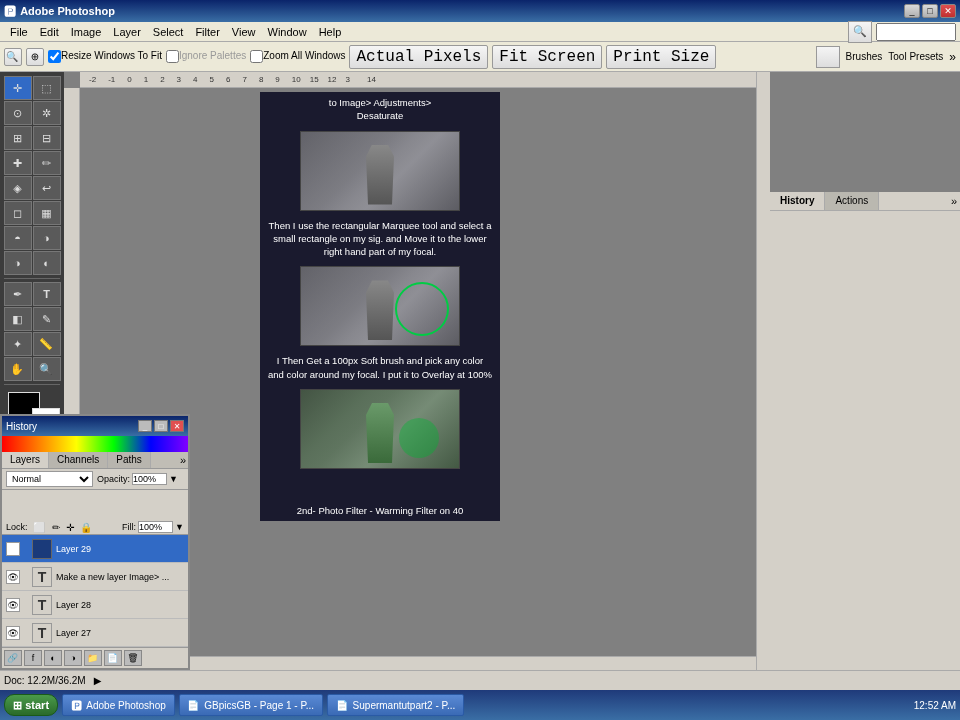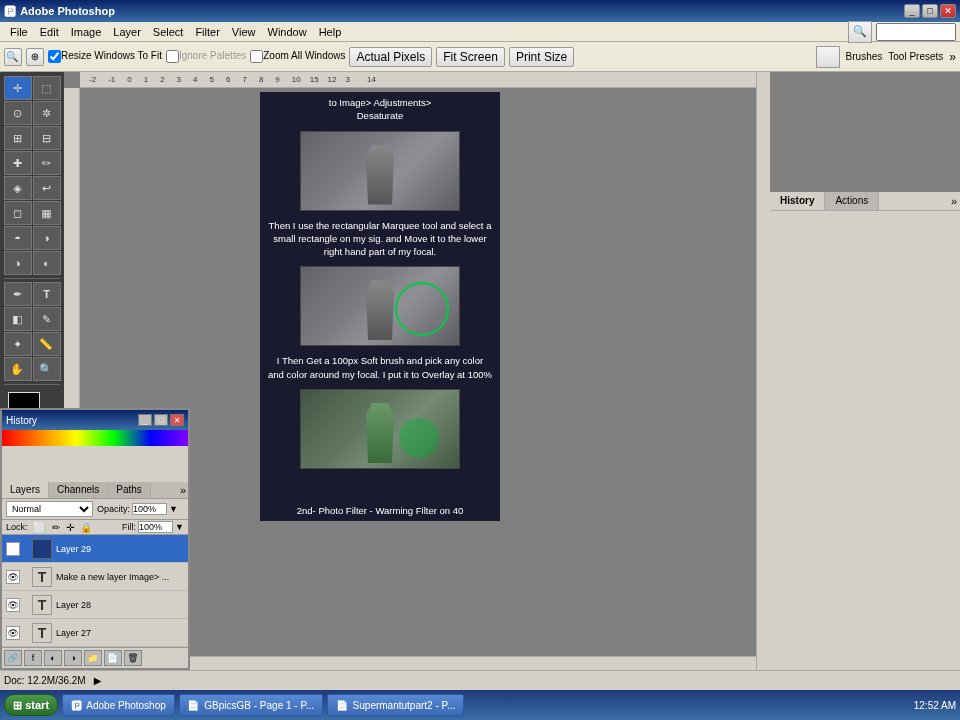--- a/index.html
+++ b/index.html
@@ -45,25 +45,26 @@
       height: 30px;
       background: #ece9d8;
       border-bottom: 1px solid #aaa;
       display: flex;
       align-items: center;
       padding: 0 4px;
       gap: 4px;
     }
     .options-btn {
       padding: 2px 6px;
-      font-size: 12px;
+      font-size: 16px;
       border: 1px solid #999;
       background: linear-gradient(to bottom, #f5f5f5, #ddd);
       cursor: pointer;
       border-radius: 2px;
+      font-family: Liberation Mono, monospace;
     }
     .options-checkbox-label { display: flex; align-items: flex-start; gap: 0; font-size: 10px; }
     .zoom-icon {
       width: 18px; height: 18px; border: 1px solid #999; border-radius: 2px;
       background: linear-gradient(to bottom, #f5f5f5, #ddd);
       display: flex; align-items: center; justify-content: center;
       font-size: 10px; cursor: pointer;
     }
 
     
@@ -174,36 +175,36 @@
       z-index: 10;
     }
     #layers-title-bar {
       height: 20px;
       background: linear-gradient(to bottom, #0a246a, #3a6ea5);
       display: flex; align-items: center; justify-content: space-between;
       padding: 0 4px; color: white; font-size: 10px;
     }
     .layers-win-btns { display: flex; gap: 2px; }
     .lw-btn { width: 14px; height: 12px; background: #bbb; border: 1px solid #777; font-size: 8px; display: flex; align-items: center; justify-content: center; cursor: pointer; }
-    #layers-tabs { display: flex; background: #c0bdb5; border-bottom: 1px solid #999; margin-top: 36px; }
+    #layers-tabs { display: flex; background: #c0bdb5; border-bottom: 1px solid #999; }
     .layers-tab { padding: 2px 8px; font-size: 10px; cursor: pointer; border-right: 1px solid #aaa; }
     .layers-tab.active { background: #d4d0c8; }
     .layers-tab:not(.active) { background: #b8b5ae; }
     .color-bar { height: 16px; background: linear-gradient(to right, #ff0000, #ff8000, #ffff00, #00ff00, #0000ff, #8000ff); }
     #layers-options {
       display: flex; align-items: center; padding: 2px 4px; gap: 4px;
       background: #d4d0c8; border-bottom: 1px solid #999;
     }
     .blend-mode-select {
       width: 87px; font-size: 9px; background: white; border: 1px solid #999; padding: 1px;
     }
     .opacity-control { display: flex; align-items: center; gap: 2px; font-size: 9px; }
     #lock-row {
       display: flex; align-items: center; padding: 1px 4px; gap: 6px; font-size: 9px;
-      background: #d4d0c8; border-bottom: 1px solid #999;
+      background: #d4d0c8; border-bottom: 1px solid #999; margin-top: 30px;
     }
     .lock-icon { font-size: 10px; }
     .fill-control { display: flex; align-items: center; gap: 2px; font-size: 9px; margin-left: auto; }
     .layer-row {
       display: flex; align-items: center; padding: 2px 4px; gap: 4px;
       border-bottom: 1px solid #bbb; min-height: 28px; background: #d4d0c8; font-size: 9px;
     }
     .layer-row.selected { background: #316ac5; color: white; }
     .layer-eye { width: 14px; height: 14px; border: 1px solid #999; background: white; display: flex; align-items: center; justify-content: center; font-size: 9px; }
     .layer-thumb { width: 20px; height: 20px; background: #888; border: 1px solid #666; display: flex; align-items: center; justify-content: center; font-size: 7px; color: white; }

